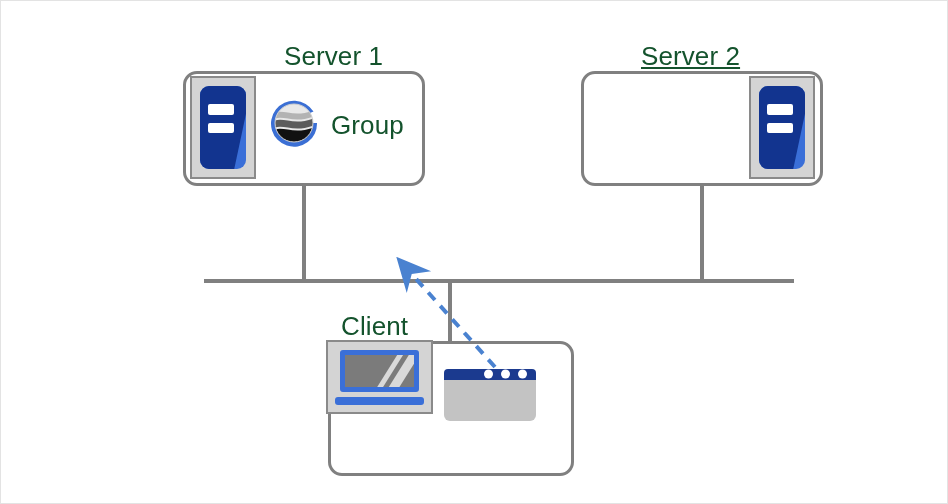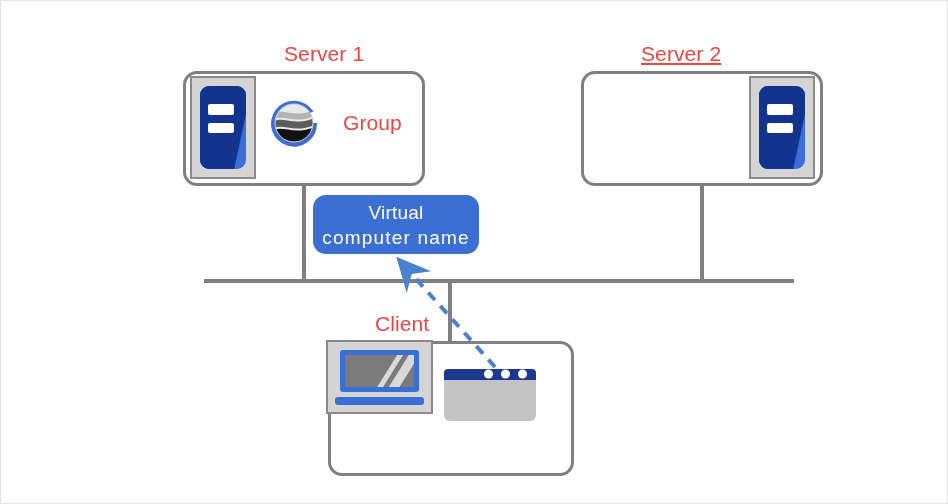--- a/index.html
+++ b/index.html
@@ -12,22 +12,22 @@
     position:relative;
     width:948px;
     height:504px;
     background:#ffffff;
     box-sizing:border-box;
     border:1px solid #e3e3e3;
     overflow:hidden;
   }
   .label{
     position:absolute;
-    color:#ef4444;
-    font-size:21px;
+    color:#14532d;
+    font-size:26px;
     line-height:1.1;
     white-space:nowrap;
     letter-spacing:0.1px;
   }
   .box{
     position:absolute;
     box-sizing:border-box;
     background:#ffffff;
     border:3px solid #808080;
     border-radius:14px;
@@ -191,45 +191,41 @@
       <circle cx="27" cy="28" r="19" fill="#e8e8e8"></circle>
       <g clip-path="url(#globeClip)">
         <path d="M4,20 C14,11 26,25 50,14 L50,20 C26,31 14,17 4,26 Z" fill="#b3b3b3"></path>
         <path d="M4,28 C14,19 26,33 50,22 L50,29 C26,40 14,26 4,35 Z" fill="#5c5c5c"></path>
         <path d="M4,37 C14,28 26,42 50,31 L50,48 L4,48 Z" fill="#111111"></path>
       </g>
       <circle cx="27" cy="28" r="19" fill="none" stroke="#cfcfcf" stroke-width="1"></circle>
     </svg>
   </div>
 
-  <div class="label" style="left:330px;top:110px;margin-left:12px;">Group</div>
+  <div class="label" style="left:330px;top:110px;">Group</div>
 
   <div class="label" style="left:640px;top:41px;text-decoration:underline;">Server 2</div>
 
   <div class="box" style="left:580px;top:70px;width:242px;height:115px;"></div>
 
   <div class="server-icon" style="left:748px;top:75px;width:66px;height:103px;">
     <div class="body">
       <div class="shade"></div>
       <div class="bar b1"></div>
       <div class="bar b2"></div>
     </div>
   </div>
 
   <div class="line-v" style="left:301px;top:185px;height:97px;"></div>
   <div class="line-v" style="left:699px;top:185px;height:97px;"></div>
   <div class="line-h" style="left:203px;top:278px;width:590px;"></div>
   <div class="line-v" style="left:447px;top:278px;height:64px;"></div>
 
-  <div class="badge" style="left:312px;top:194px;width:166px;height:59px;">
-    <span class="l1">Virtual</span>
-    <span class="l2">computer  name</span>
-  </div>
-
-  <div class="label" style="left:340px;top:311px;margin-left:34px;">Client</div>
+
+  <div class="label" style="left:340px;top:311px;">Client</div>
 
   <div class="box" style="left:327px;top:340px;width:246px;height:135px;"></div>
 
   <div class="laptop-icon" style="left:325px;top:339px;width:107px;height:74px;">
     <div class="screen">
       <div class="glint g1"></div>
       <div class="glint g2"></div>
     </div>
     <div class="base"></div>
   </div>

